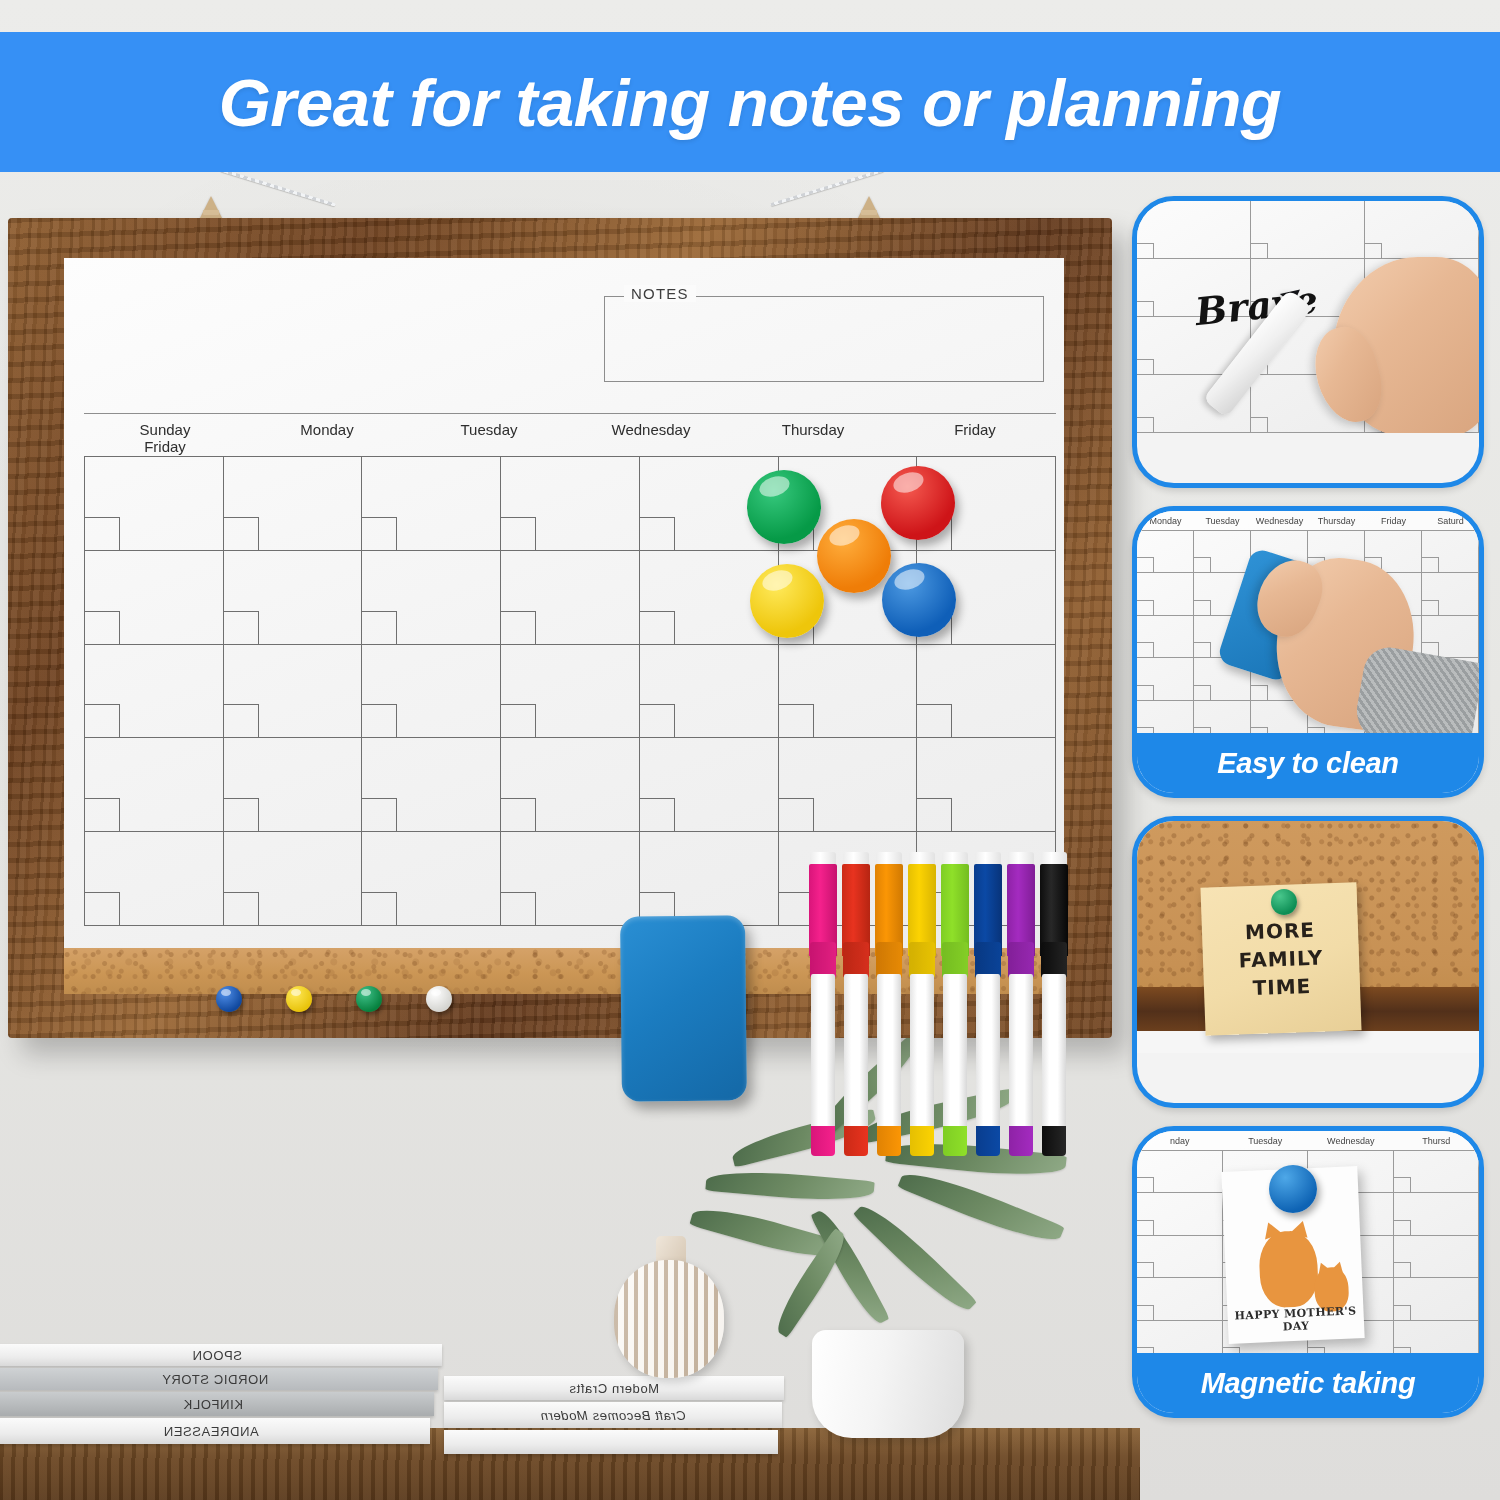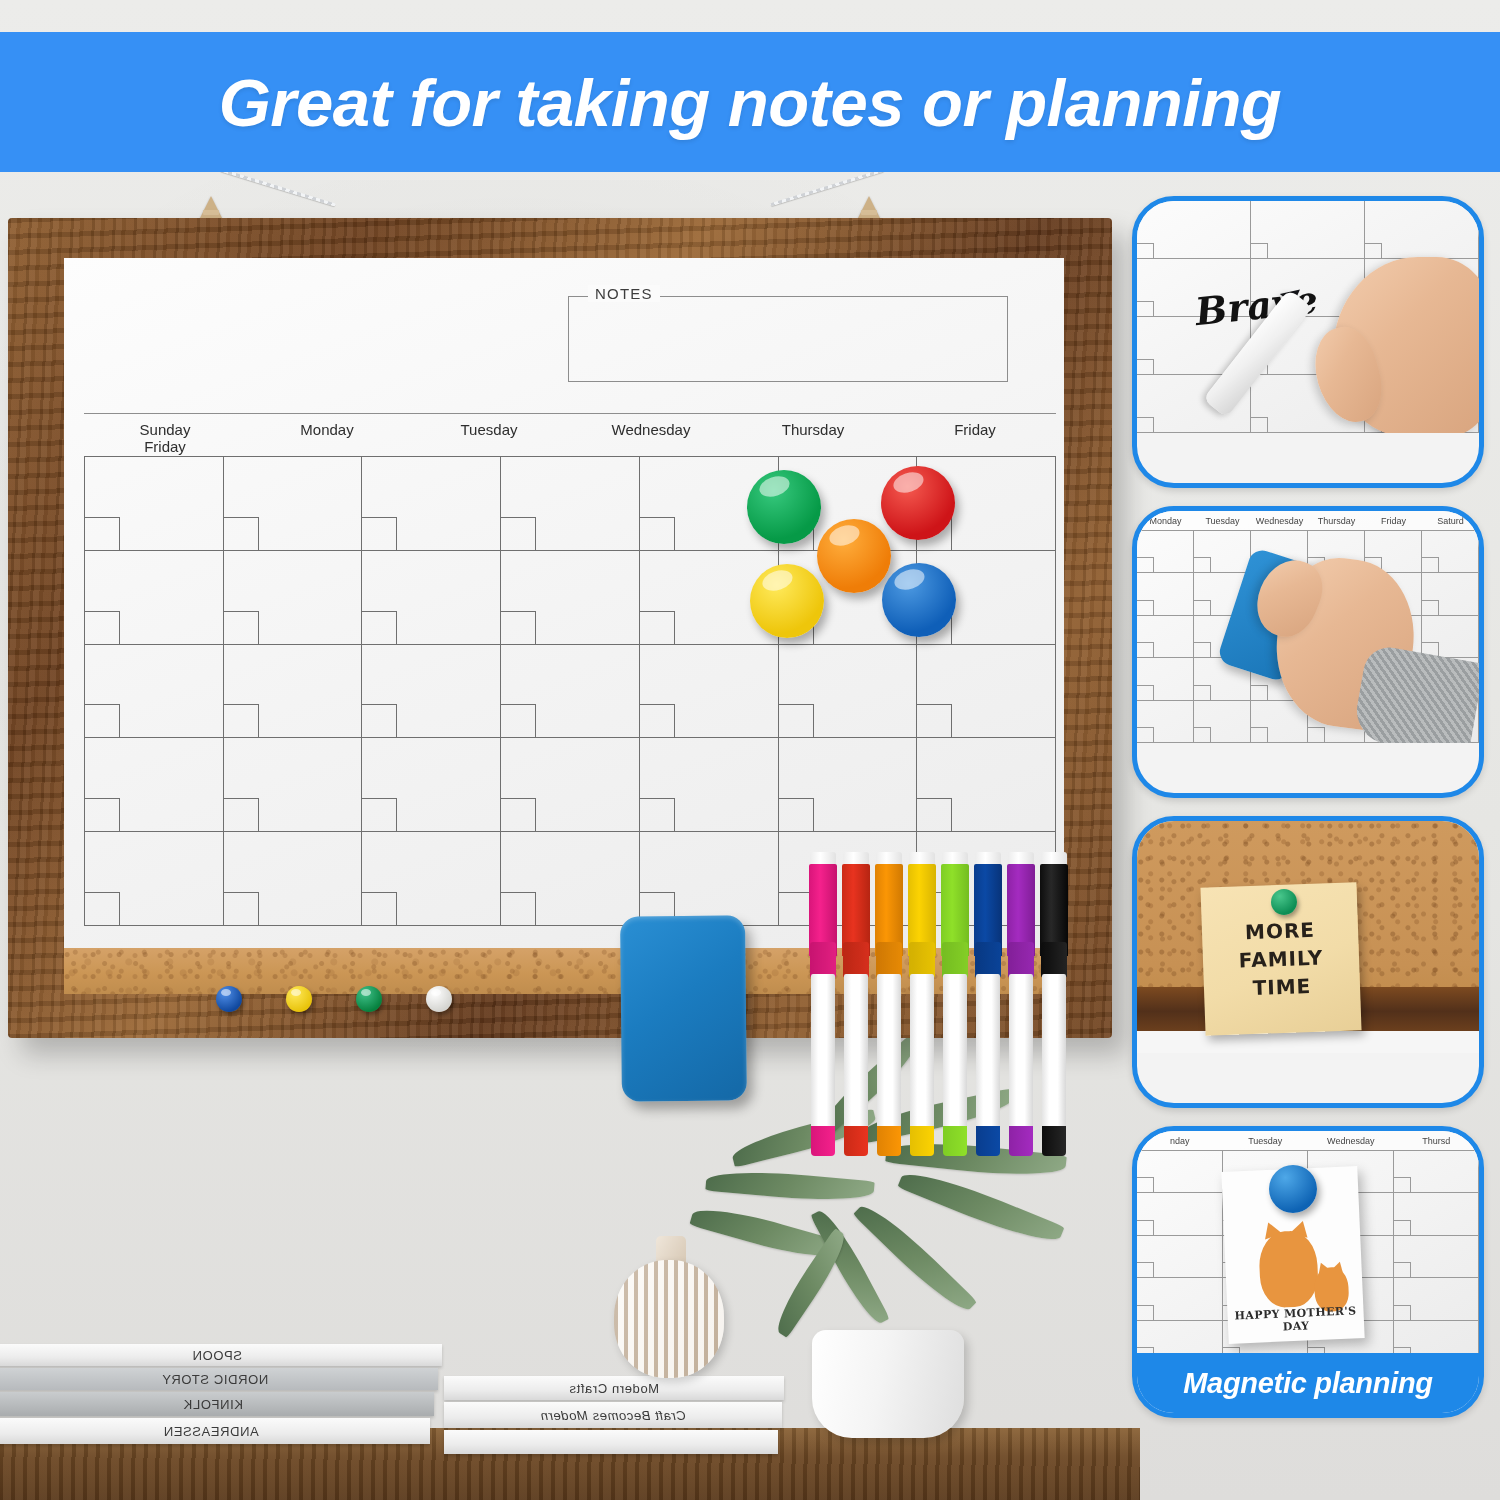--- a/index.html
+++ b/index.html
@@ -80,21 +80,21 @@
     box-shadow:inset 0 0 16px rgba(0,0,0,.07);
   }
 
   
   #wb {
     position:absolute; left:0; top:0; right:0; height:690px;
     background:linear-gradient(160deg,#fdfdfd 0%,#f4f4f4 50%,#ececec 100%);
   }
 
   #notes-wrap {
-    position:absolute; left:504px; top:38px; width:440px; height:86px;
+    position:absolute; left:540px; top:38px; width:440px; height:86px;
   }
   #notes-box {
     position:absolute; inset:0;
     border:1px solid #8d8d8d;
   }
   #notes-label {
     position:absolute; left:20px; top:-11px;
     background:#fbfbfb; padding:0 7px;
     font-size:15px; color:#3d3d3d; letter-spacing:1.2px;
   }
@@ -616,20 +616,21 @@
             <div class="mini-cell"></div>
             <div class="mini-cell"></div>
             <div class="mini-cell"></div>
         </div>
       </div>
       <div class="blue-eraser-mini" style="left:96px; top:44px; width:72px; height:120px; transform:rotate(18deg);"></div>
       <div class="hand" style="left:140px; top:48px; width:136px; height:168px; border-radius:42% 48% 30% 50%; transform:rotate(7deg);"></div>
       <div class="hand" style="left:122px; top:48px; width:60px; height:78px; border-radius:52% 42% 46% 50%; transform:rotate(22deg);"></div>
       <div class="sleeve" style="left:222px; top:142px; width:118px; height:96px; border-radius:26px 0 0 34px; transform:rotate(10deg);"></div>
     </div>
+    <div class="panel-label">Easy to clean</div>
   </div>
 
   <div class="panel">
     <div class="panel-photo">
       <div class="cork-bg"></div>
       <div class="cork-woodstrip"></div>
       <div class="cork-white"></div>
       <div class="sticky" style="left:66px; top:64px; width:156px; height:148px;">
         <span>MORE</span>
         <span>FAMILY</span>
@@ -675,21 +676,21 @@
         <div class="cat-ear" style="left:38px; top:52px; transform:rotate(-18deg);"></div>
         <div class="cat-ear" style="left:68px; top:52px; transform:rotate(18deg);"></div>
         <div class="cat" style="left:34px; top:62px; width:58px; height:76px;"></div>
         <div class="cat-ear" style="left:88px; top:92px; transform:rotate(-18deg) scale(.65);"></div>
         <div class="cat-ear" style="left:104px; top:92px; transform:rotate(18deg) scale(.65);"></div>
         <div class="cat" style="left:88px; top:100px; width:34px; height:44px;"></div>
         <div class="card-caption">HAPPY MOTHER'S DAY</div>
       </div>
       <div class="bluemag" style="left:132px; top:34px;"></div>
     </div>
-    <div class="panel-label">Magnetic planning</div>
+    <div class="panel-label">Magnetic taking</div>
   </div>
 
 </div>
 
 <div id="plant">
   <div class="leaf" style="left:0px;   top:150px; width:150px; height:26px; transform:rotate(16deg);"></div>
   <div class="leaf" style="left:16px;  top:104px; width:168px; height:24px; transform:rotate(5deg);"></div>
   <div class="leaf" style="left:40px;  top:56px;  width:148px; height:24px; transform:rotate(-14deg);"></div>
   <div class="leaf" style="left:112px; top:6px;   width:132px; height:22px; transform:rotate(-42deg);"></div>
   <div class="leaf" style="left:168px; top:34px;  width:158px; height:24px; transform:rotate(-12deg);"></div>

